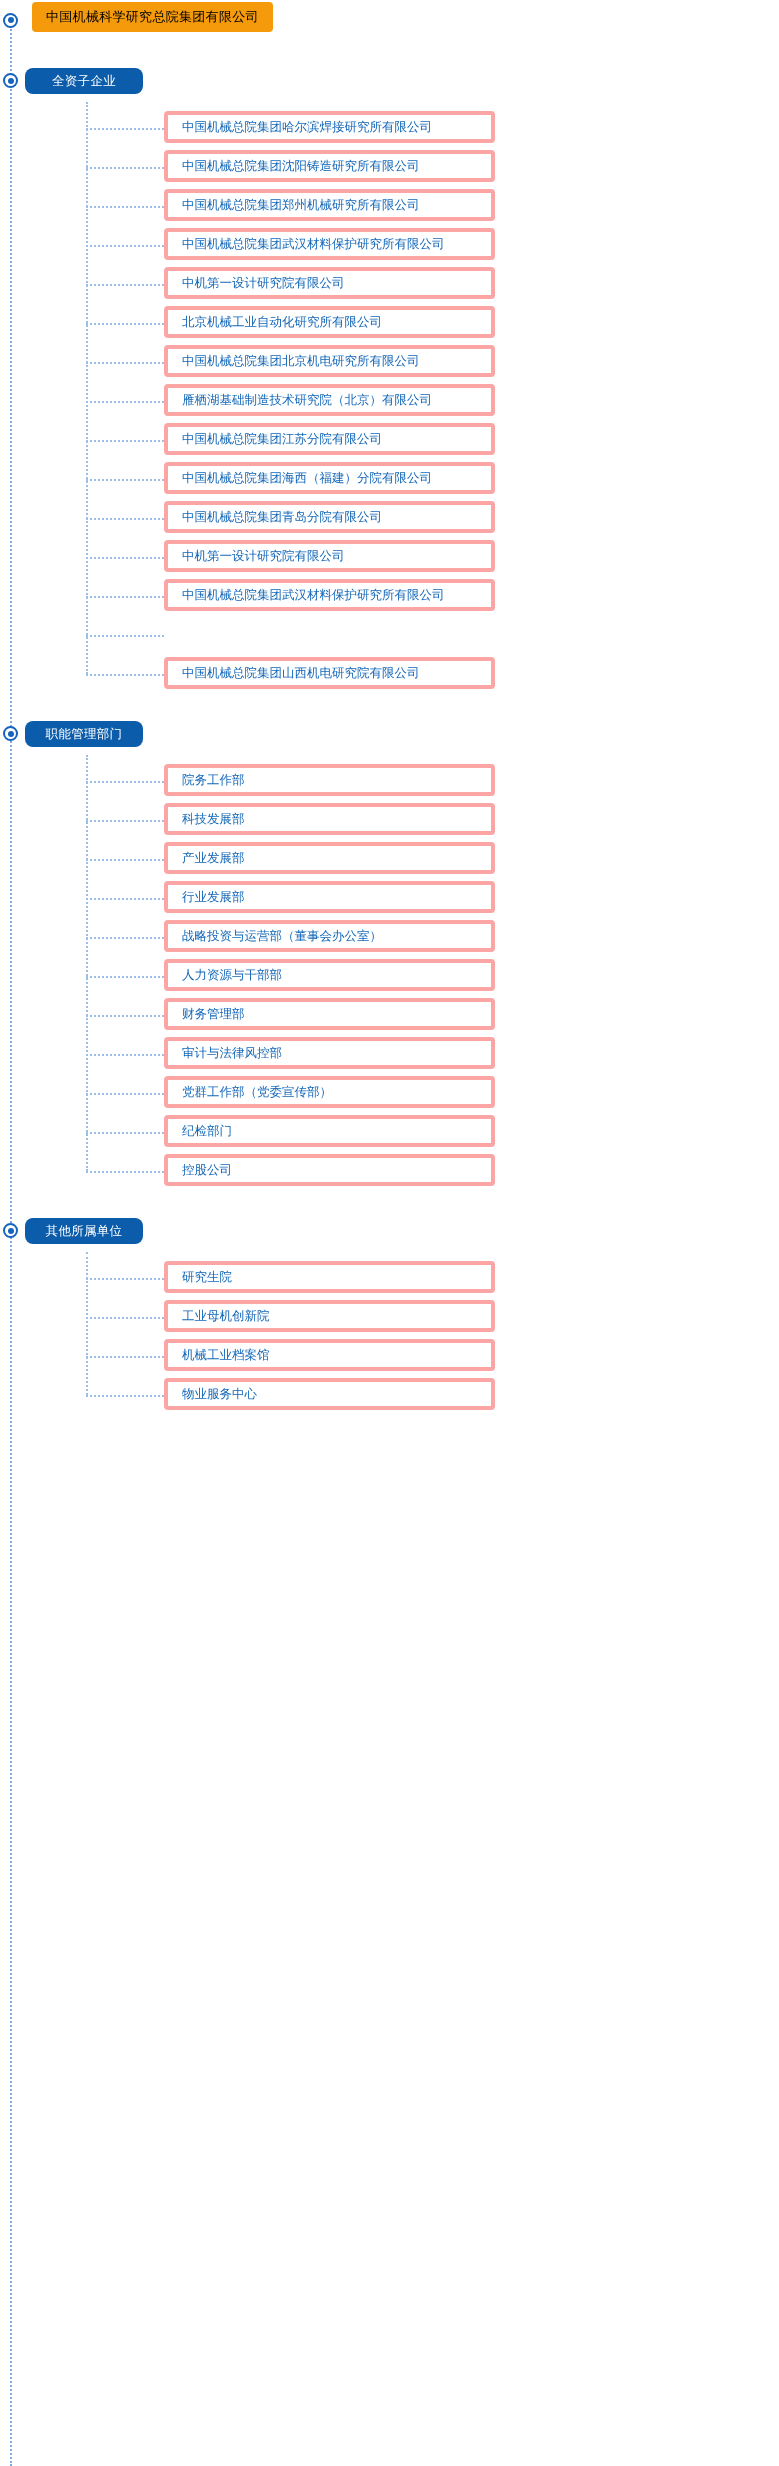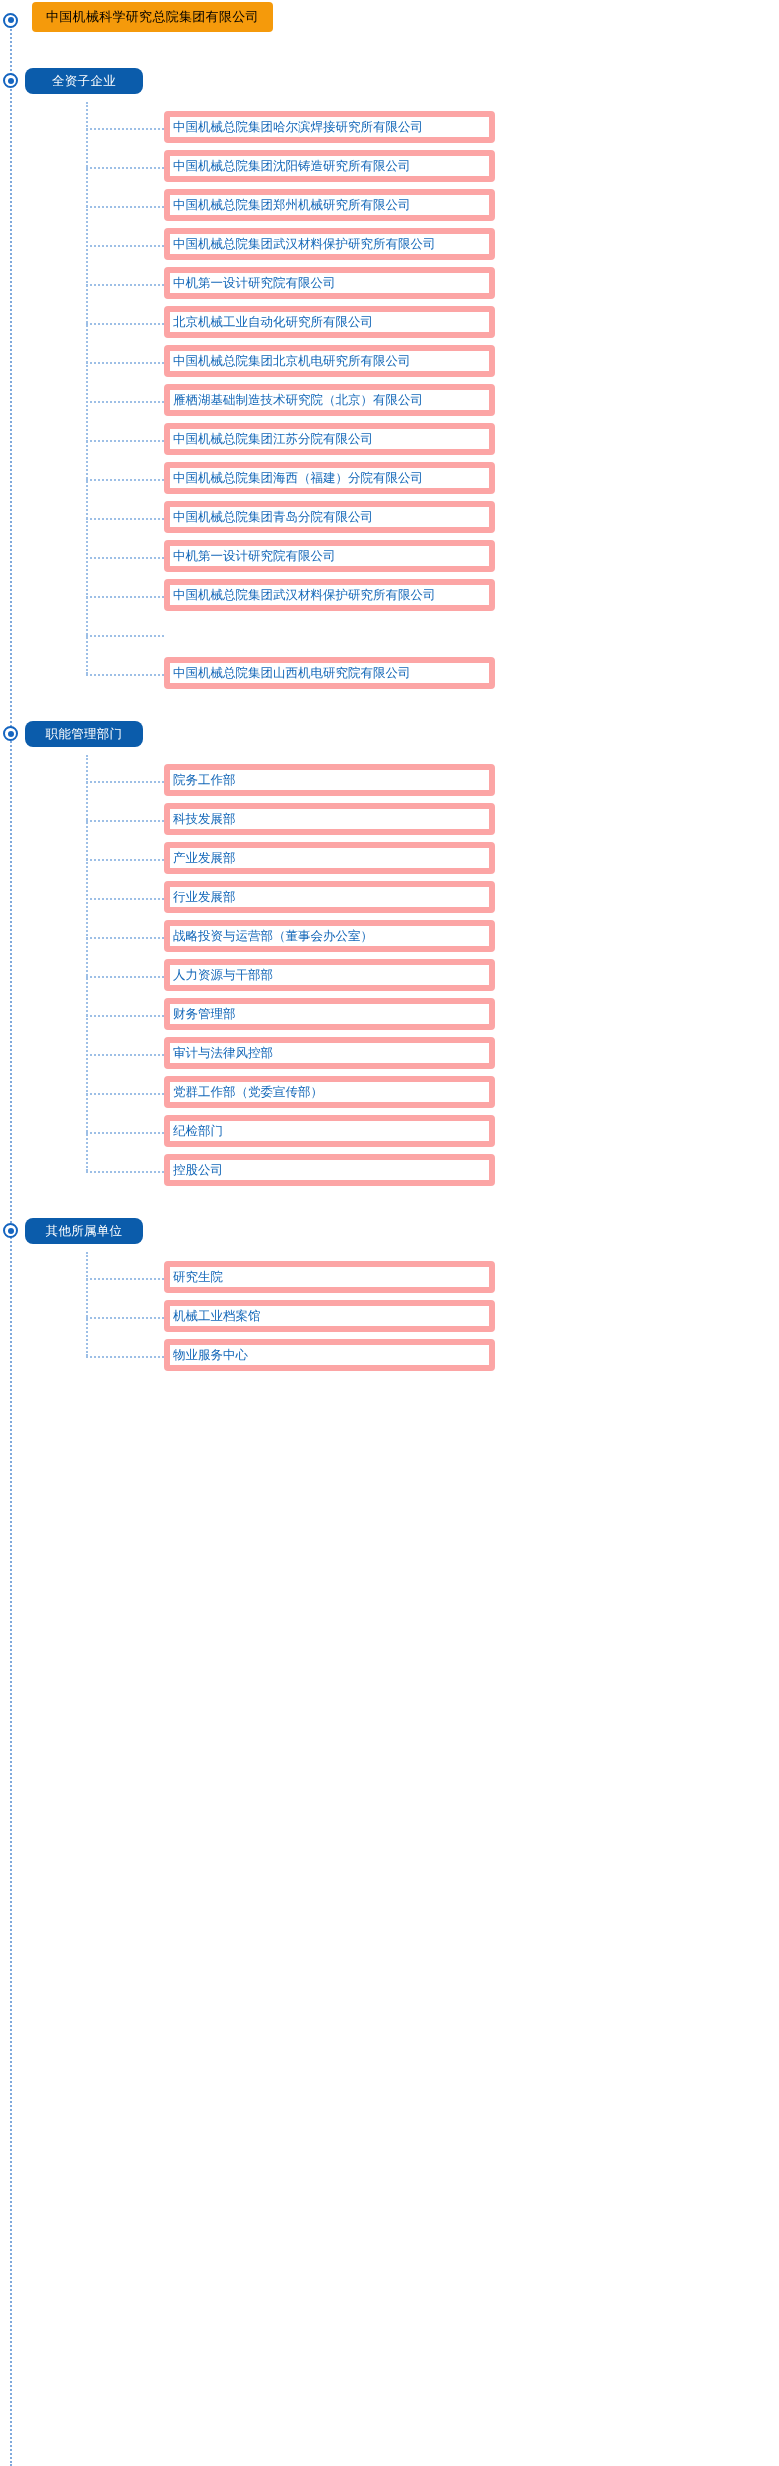--- a/index.html
+++ b/index.html
@@ -135,28 +135,28 @@
     width: 78px;
     border-top: 2px dotted #9dbfe6;
   }
 
   .leaf-box {
     position: absolute;
     left: 164px;
     top: 3px;
     width: 331px;
     height: 32px;
-    border: 6px solid #fca5a5;
+    border: 4px solid #fca5a5;
     border-radius: 4px;
     background: #ffffff;
     color: #1367b8;
     font-size: 12.5px;
     display: flex;
     align-items: center;
-    padding-left: 3px;
+    padding-left: 14px;
     white-space: nowrap;
     overflow: hidden;
   }
 </style>
 </head>
 <body>
 
 <div id="org-root">
 
   <div class="trunk"></div>
@@ -291,20 +291,24 @@
           <span class="axis-bullet" style="top: 5px;"></span>
           <div class="section-label">其他所属单位</div>
         </div>
         <div class="children">
           <div class="leaf-row">
             <span class="leaf-connector"></span>
             <div class="leaf-box">研究生院</div>
           </div>
           <div class="leaf-row">
             <span class="leaf-connector"></span>
+            <div class="leaf-box">工业母机创新院</div>
+          </div>
+          <div class="leaf-row">
+            <span class="leaf-connector"></span>
             <div class="leaf-box">机械工业档案馆</div>
           </div>
           <div class="leaf-row">
             <span class="leaf-connector"></span>
             <div class="leaf-box">物业服务中心</div>
           </div>
         </div>
       </div>
     </div>
 

